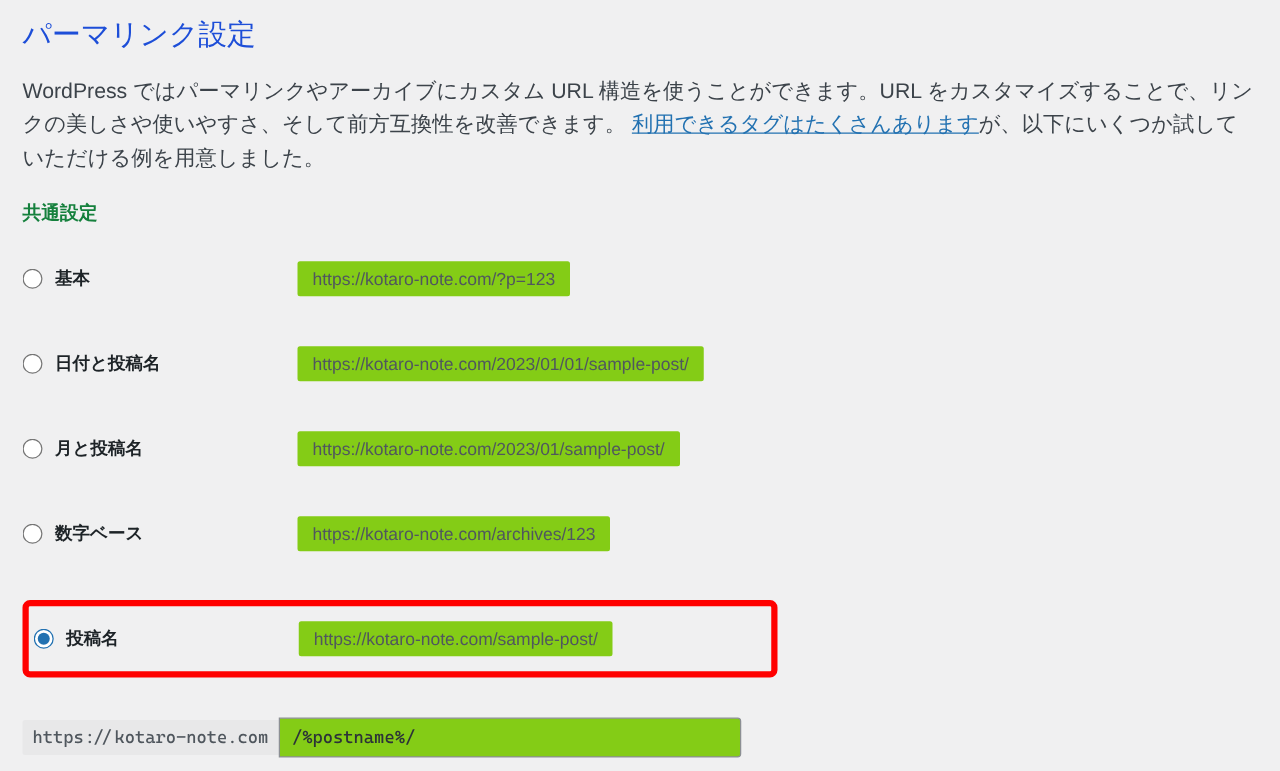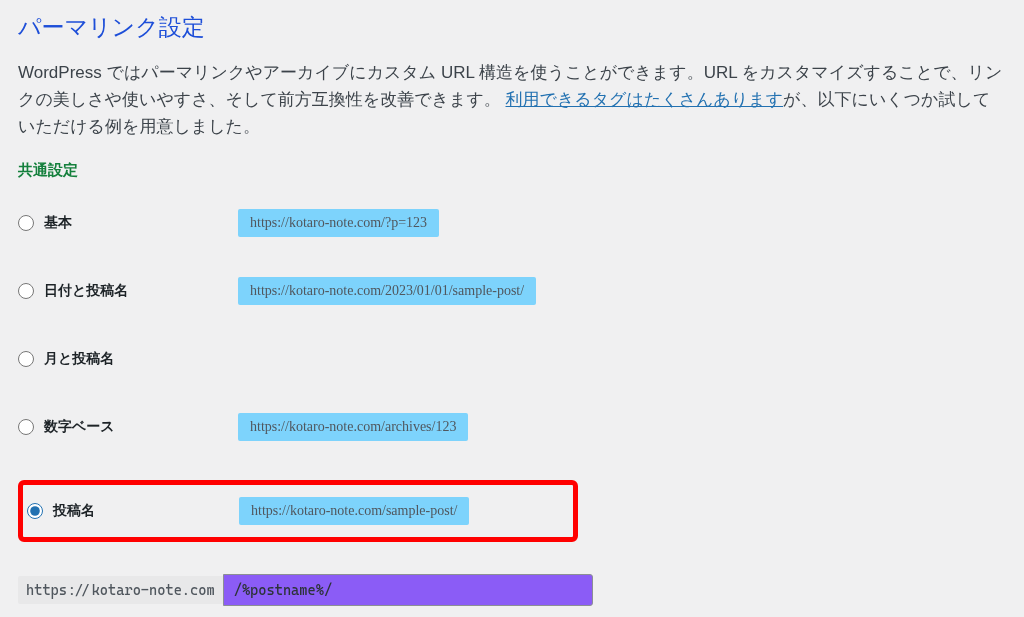--- a/index.html
+++ b/index.html
@@ -52,35 +52,35 @@
       cursor: pointer;
     }
     .option-label input[type="radio"] {
       margin-right: 10px;
       width: 16px;
       height: 16px;
       accent-color: #2271b1;
       cursor: pointer;
     }
     .option-value {
-      font-family: Liberation Serif, serif;
+      font-family: Liberation Sans, sans-serif;
       font-size: 14px;
       color: #50575e;
-      background: #7dd3fc;
+      background: #84cc16;
       padding: 6px 12px;
       border-radius: 2px;
     }
     .highlight-box {
       display: flex;
       align-items: center;
       border: 5px solid #ff0000;
       border-radius: 6px;
       padding: 12px 4px;
       margin-bottom: 32px;
-      width: 560px;
+      width: 604px;
     }
     .highlight-box .option-label {
       width: 212px;
     }
     .custom-row {
       display: flex;
       align-items: flex-start;
     }
     .custom-label-col {
       width: 220px;
@@ -113,21 +113,21 @@
       background: #e8e8e9;
       padding: 6px 8px;
       border-radius: 2px 0 0 2px;
     }
     .custom-input {
       font-family: ui-monospace, "SF Mono", Monaco, "Cascadia Code", "Roboto Mono", Consolas, monospace;
       font-size: 14px;
       padding: 5px 10px;
       border: 1px solid #8c8f94;
       border-radius: 0 3px 3px 0;
-      background: #8b5cf6;
+      background: #84cc16;
       width: 370px;
       height: 32px;
       color: #2c3338;
     }
     .tags-label {
       font-size: 13px;
       color: #14532d;
       margin-bottom: 15px;
       text-decoration: underline;
     }
@@ -173,20 +173,21 @@
     <span>日付と投稿名</span>
   </label>
   <code class="option-value">https://kotaro-note.com/2023/01/01/sample-post/</code>
 </div>
 
 <div class="option-row">
   <label class="option-label">
     <input type="radio" name="permalink" style="">
     <span>月と投稿名</span>
   </label>
+  <code class="option-value">https://kotaro-note.com/2023/01/sample-post/</code>
 </div>
 
 <div class="option-row">
   <label class="option-label">
     <input type="radio" name="permalink" style="">
     <span>数字ベース</span>
   </label>
   <code class="option-value">https://kotaro-note.com/archives/123</code>
 </div>
 

